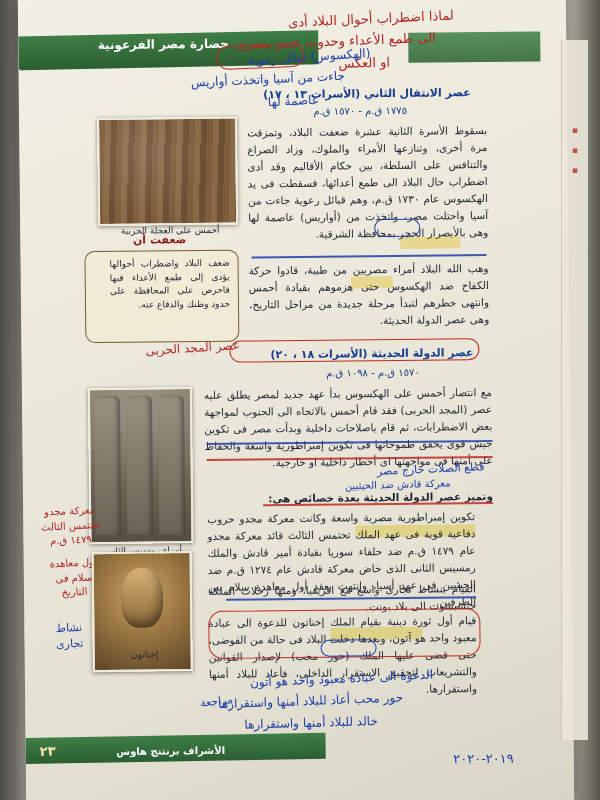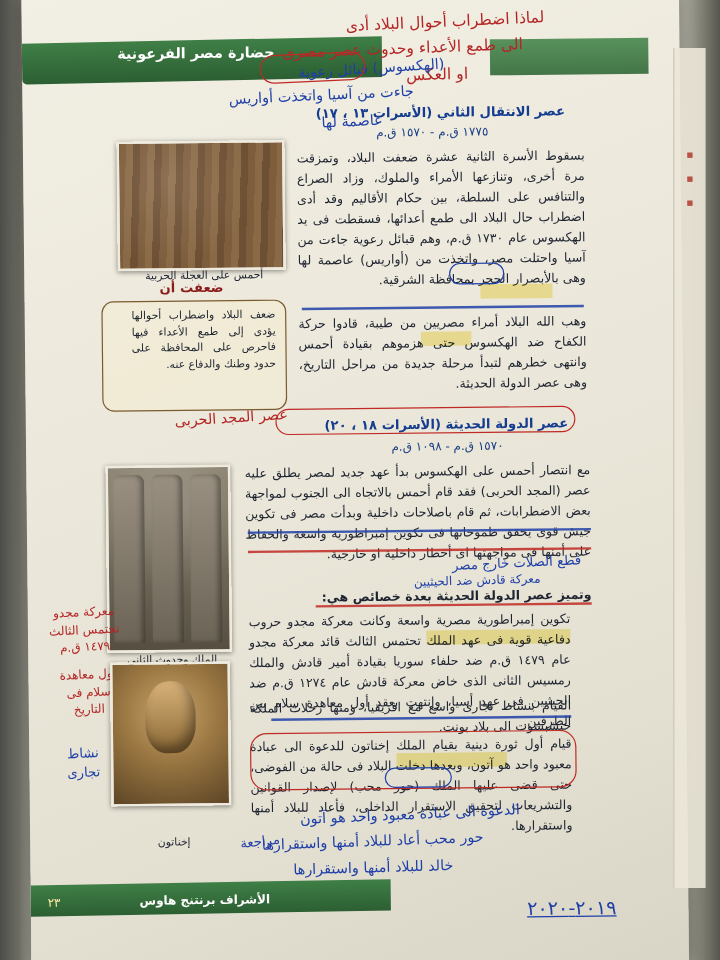--- a/index.html
+++ b/index.html
@@ -222,31 +222,30 @@
     text-align: center;
     color: #fff;
     font-size: 10px;
     font-weight: bold;
   }
   .pagenum {
     position: absolute;
     left: 14px;
     bottom: 50px;
     color: #ffe9a8;
-    font-size: 10px;
-    font-weight: normal;
+    font-size: 13px;
+    font-weight: bold;
   }
   .date-stamp {
     position: absolute;
     right: 60px;
     bottom: 38px;
     color: #1e3fa8;
-    font-size: 16px;
+    font-size: 13px;
     letter-spacing: 1px;
-    text-decoration: underline;
   }
 </style>
 </head>
 <body>
 
 <div class="page">
 
   <div class="edge-left"></div>
   <div class="edge-right"></div>
 
@@ -292,21 +291,21 @@
     <div class="tx sub" style="right:150px; top:372px; width:180px;">١٥٧٠ ق.م - ١٠٩٨ ق.م</div>
 
     <div class="hw hw-red" style="right:330px; top:346px; font-size:12px; transform:rotate(-3deg);">عصر المجد الحربى</div>
 
     <div class="photo" style="right:378px; top:392px; width:100px; height:152px;">
       <div class="img-stone"></div>
       <div class="statue-col" style="right:6%;"></div>
       <div class="statue-col" style="right:38%;"></div>
       <div class="statue-col" style="right:70%;"></div>
     </div>
-    <div class="tx" style="right:378px; top:548px; width:100px; text-align:center; font-size:9px;">الملك وحدوث الثانى</div>
+    <div class="tx" style="right:378px; top:548px; width:100px; text-align:center; font-size:9px;">أمراء رمسيس الثانى</div>
 
     <div class="tx" style="right:78px; top:392px; width:288px;">مع انتصار أحمس على الهكسوس بدأ عهد جديد لمصر يطلق عليه عصر (المجد الحربى) فقد قام أحمس بالاتجاه الى الجنوب لمواجهة بعض الاضطرابات، ثم قام باصلاحات داخلية وبدأت مصر فى تكوين جيش قوى يحقق طموحاتها فى تكوين إمبراطورية واسعة والحفاظ على أمنها فى مواجهتها اى أخطار داخلية او خارجية.</div>
     <div class="ul-blue" style="right:78px; top:448px; width:286px;"></div>
     <div class="ul-red" style="right:78px; top:464px; width:286px;"></div>
 
     <div class="hw hw-blue" style="right:86px; top:470px; font-size:11px; transform:rotate(-2deg);">قطع الصلات خارج مصر</div>
     <div class="hw hw-blue" style="right:120px; top:486px; font-size:10px; transform:rotate(-1deg);">معركة قادش ضد الحيثيين</div>
 
     <div class="tx" style="right:78px; top:496px; width:288px; font-weight:bold;">وتميز عصر الدولة الحديثة بعدة خصائص هي:</div>
     <div class="ul-red" style="right:78px; top:510px; width:230px;"></div>
@@ -334,21 +333,21 @@
     </div>
     <div class="hw hw-blue hw-lines" style="right:476px; top:624px; width:54px; font-size:11px; transform:rotate(-2deg); white-space:normal; text-align:center;">
       <div>نشاط</div>
       <div>تجارى</div>
     </div>
 
     <div class="photo" style="right:380px; top:556px; width:96px; height:116px;">
       <div class="img-bust"></div>
       <div class="bust-head"></div>
     </div>
-    <div class="tx" style="right:380px; top:700px; width:96px; text-align:center; font-size:9px;">إخناتون</div>
+    <div class="tx" style="right:380px; top:652px; width:96px; text-align:center; font-size:9px;">إخناتون</div>
 
     <div class="hw hw-blue" style="right:140px; top:678px; font-size:12px; transform:rotate(-2deg);">الدعوة الى عبادة معبود واحد هو آتون</div>
     <div class="hw hw-blue" style="right:170px; top:700px; font-size:12px; transform:rotate(-1.5deg);">حور محب أعاد للبلاد أمنها واستقرارها</div>
     <div class="hw hw-blue" style="right:196px; top:722px; font-size:12px; transform:rotate(-1deg);">خالد للبلاد أمنها واستقرارها</div>
     <div class="hw hw-blue" style="right:340px; top:700px; font-size:11px; transform:rotate(-6deg);">مراجعة</div>
 
     <div class="footer-bar"></div>
     <div class="footer-txt">الأشراف برنتنج هاوس</div>
     <div class="pagenum">٢٣</div>
     <div class="date-stamp">٢٠١٩-٢٠٢٠</div>

